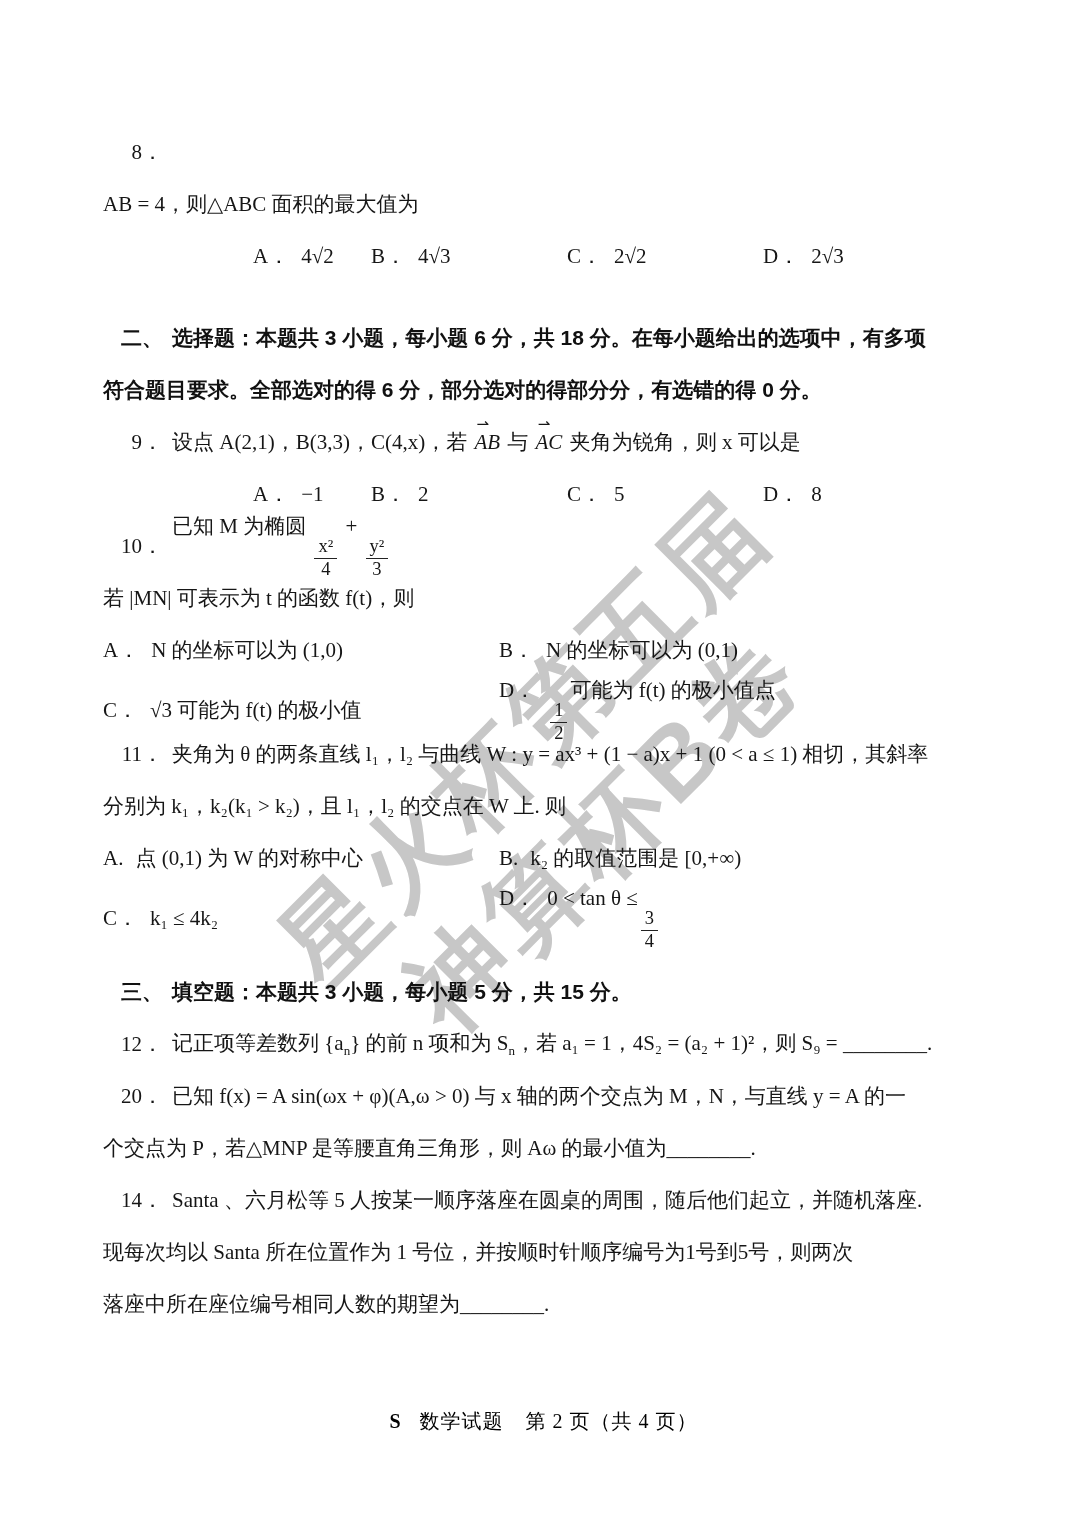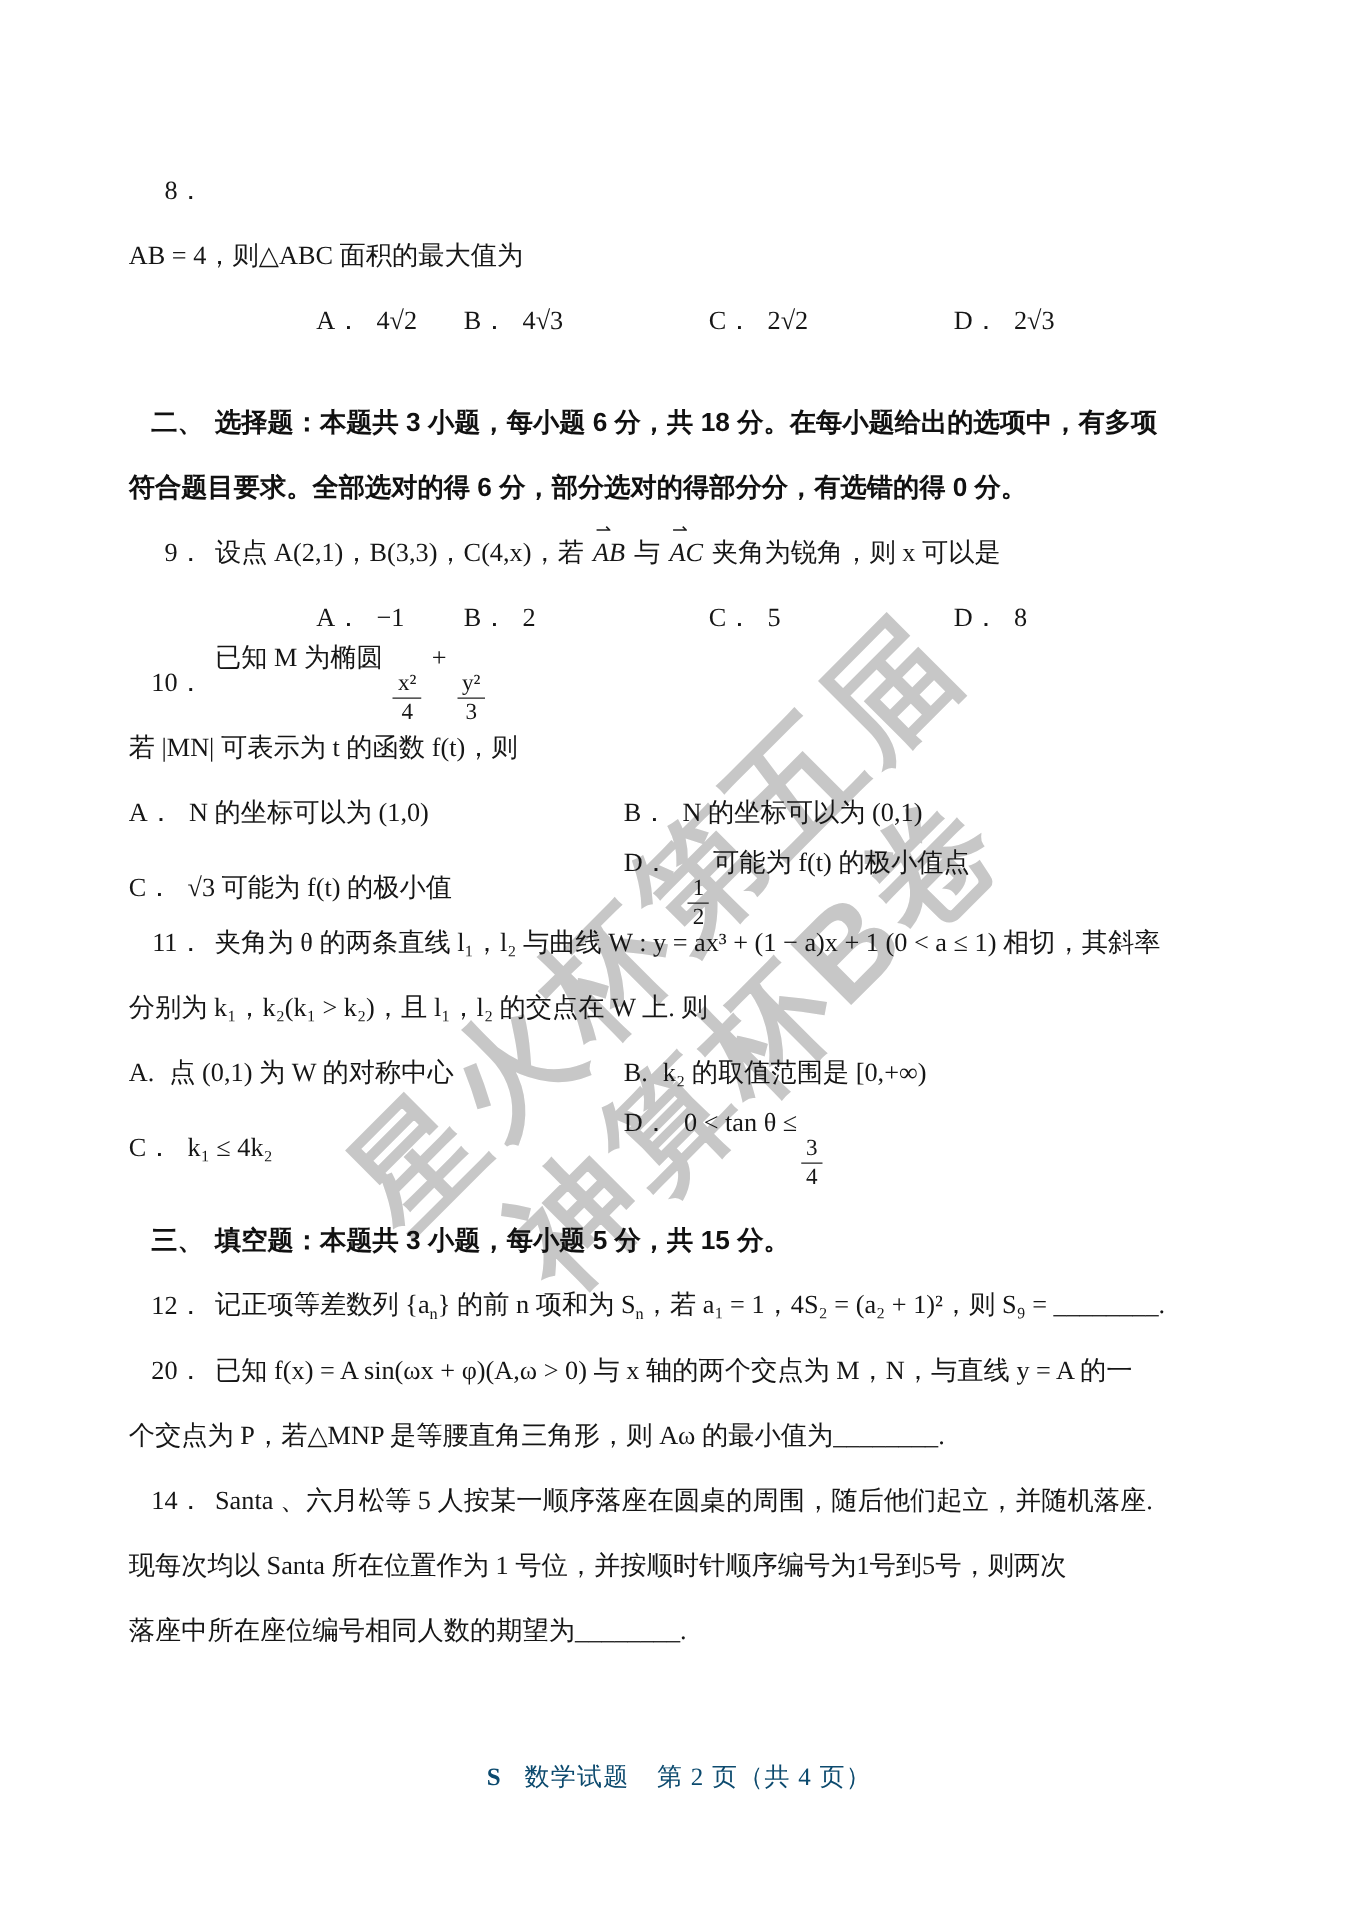--- a/index.html
+++ b/index.html
@@ -38,21 +38,21 @@
     white-space:nowrap;
     letter-spacing:7px;
     transform:rotate(-45deg);
     user-select:none;
   }
   .wm1{font-size:100px;left:205px;top:672px;}
   .wm2{font-size:100px;left:352px;top:766px;}
   .footer{
     position:absolute;z-index:1;
     left:0;top:1408px;width:100%;
-    text-align:center;font-size:20px;color:#0c4a6e;
+    text-align:center;font-size:20px;color:#000000;
     letter-spacing:1px;
   }
   .footer .variant{font-weight:700;margin-right:18px;}
   .footer .ftitle{margin-right:22px;}
 </style>
 </head>
 <body>
 
 <div class="page">
 

